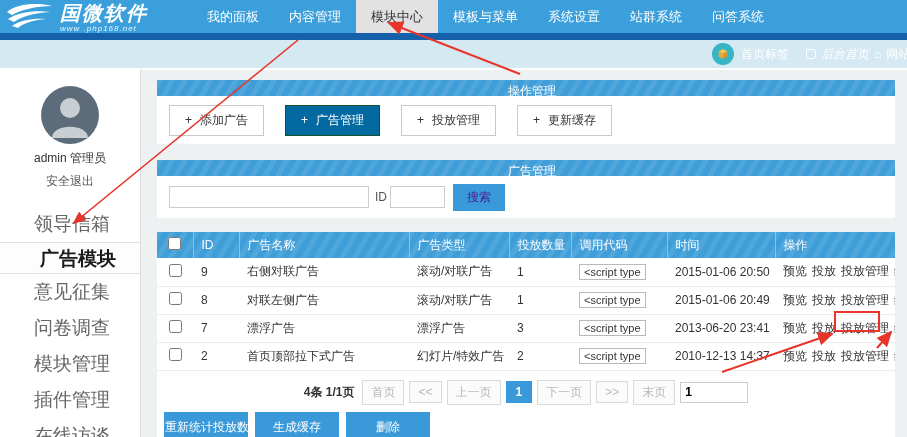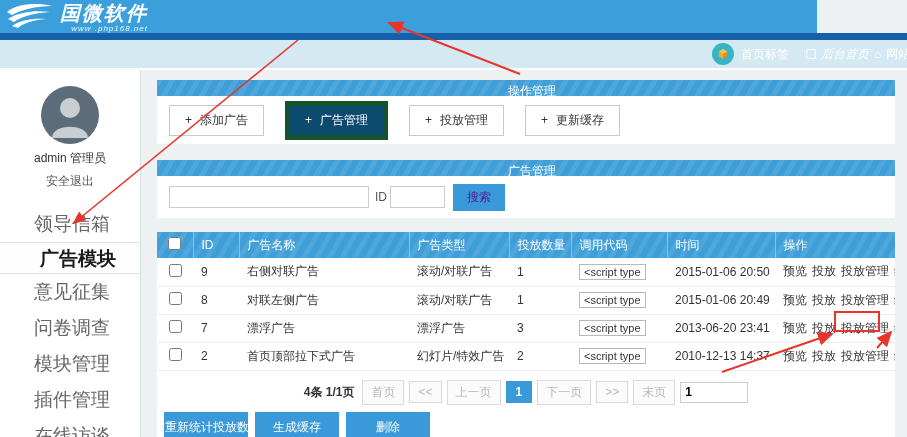--- a/index.html
+++ b/index.html
@@ -1,20 +1,20 @@
 <!DOCTYPE html>
 <html><head>
 <meta charset="utf-8">
 <style>
   * { margin:0; padding:0; box-sizing:border-box; }
   body { background:#fff; font-family:"Liberation Sans", sans-serif; }
   .stage { position:relative; width:907px; height:437px; overflow:hidden; background:#eef1f2; font-size:12px; }
 
   
-  .topnav { position:absolute; left:0; top:0; width:817px; height:33px; background:#3b9fdb; z-index:5;text-align:right; }
+  .topnav { position:absolute; left:0; top:0; width:907px; height:33px; background:#3b9fdb; z-index:5; }
   .logo { position:absolute; left:6px; top:2px; display:flex; align-items:flex-start; gap:6px; z-index:6; }
   .logo-text-wrap { display:flex; flex-direction:column; }
   .brand-name { color:#fff; font-size:20px; font-weight:bold; font-style:italic; letter-spacing:2px; line-height:22px; }
   .brand-site { color:#eaf6fd; font-size:8px; font-style:italic; letter-spacing:1px; }
   .nav-items { position:absolute; left:192px; top:0; height:33px; display:flex; }
   .nav-item { padding:0 15px; line-height:33px; color:#fff; font-size:13px; cursor:pointer; white-space:nowrap; }
   .nav-item.active { background:#e2e2e2; color:#333; }
 
   .dark-strip { position:absolute; left:0; top:33px; width:907px; height:7px; background:#1560a8; }
 
@@ -38,21 +38,21 @@
   .side-item.active { height:32px; line-height:32px; color:#1a1a1a; font-weight:bold; border-top:1px solid #e2e2e2; border-bottom:1px solid #e2e2e2; background:#fdfdfd;padding-left:40px; }
 
   
   .striped { background-color:#3f9ed8; background-image:repeating-linear-gradient(120deg, rgba(255,255,255,0.09) 0px, rgba(255,255,255,0.09) 5px, transparent 5px, transparent 11px); }
   .panel { position:absolute; left:157px; width:738px; }
   .panel-header { height:16px; line-height:22px; color:#fff; font-size:12px; padding-left:12px;text-align:center; }
   .panel-ops { top:80px; }
   .panel-ops .panel-body { background:#fff; height:48px; display:flex; align-items:center; padding-left:12px; gap:21px; }
   .btn { font-size:12px; cursor:pointer; }
   .btn-outline { border:1px solid #c9c9c9; background:#fff; color:#333; padding:6px 15px; }
-  .btn-primary { border:5px solid #14532d; background:#0c4a6e; color:#fff; padding:6px 15px; }
+  .btn-primary { border:1px solid #14532d; background:#0369a1; color:#fff; padding:6px 15px; }
   .plus { margin-right:8px; }
 
   .panel-ad { top:160px; }
   .panel-ad .panel-body { background:#fff; height:42px; display:flex; align-items:center; padding-left:12px; }
   .search-input { width:200px; height:22px; border:1px solid #ccc; font-size:12px; padding:0 4px; }
   .id-label { color:#555; margin:0 3px 0 6px; }
   .id-input { width:55px; height:22px; border:1px solid #ccc; font-size:12px; padding:0 4px; }
   .search-btn { margin-left:8px; border:1px solid #3a9ad9; background:#3a9ad9; color:#4c1d95; font-size:12px; padding:4px 13px; cursor:pointer; }
 
   
@@ -88,20 +88,29 @@
     <div class="logo">
       <svg width="48" height="30" viewBox="0 0 48 30">
         <path d="M1 10 C10 2 30 0 46 4 C30 4 14 8 6 13 Z" fill="#ffffff"></path>
         <path d="M2 17 C12 10 30 8 44 10 C28 11 14 15 8 20 Z" fill="#ffffff"></path>
         <path d="M6 24 C14 18 28 16 40 17 C26 18 16 22 12 26 Z" fill="#ffffff"></path>
       </svg>
       <div class="logo-text-wrap">
         <span class="brand-name">国微软件</span>
         <span class="brand-site">www .php168.net</span>
       </div>
+    </div>
+    <div class="nav-items">
+      <div class="nav-item">我的面板</div>
+      <div class="nav-item">内容管理</div>
+      <div class="nav-item active">模块中心</div>
+      <div class="nav-item">模板与菜单</div>
+      <div class="nav-item">系统设置</div>
+      <div class="nav-item">站群系统</div>
+      <div class="nav-item">问答系统</div>
     </div>
   </div>
   <div class="dark-strip"></div>
 
   <div class="utilbar"></div>
   <div class="util-badge">
     <svg width="16" height="16" viewBox="0 0 22 22">
       <polygon points="11,4 17,7.5 11,11 5,7.5" fill="#f7c64a"></polygon>
       <polygon points="5,7.5 11,11 11,18 5,14.5" fill="#e9a93d"></polygon>
       <polygon points="17,7.5 11,11 11,18 17,14.5" fill="#d8922e"></polygon>

